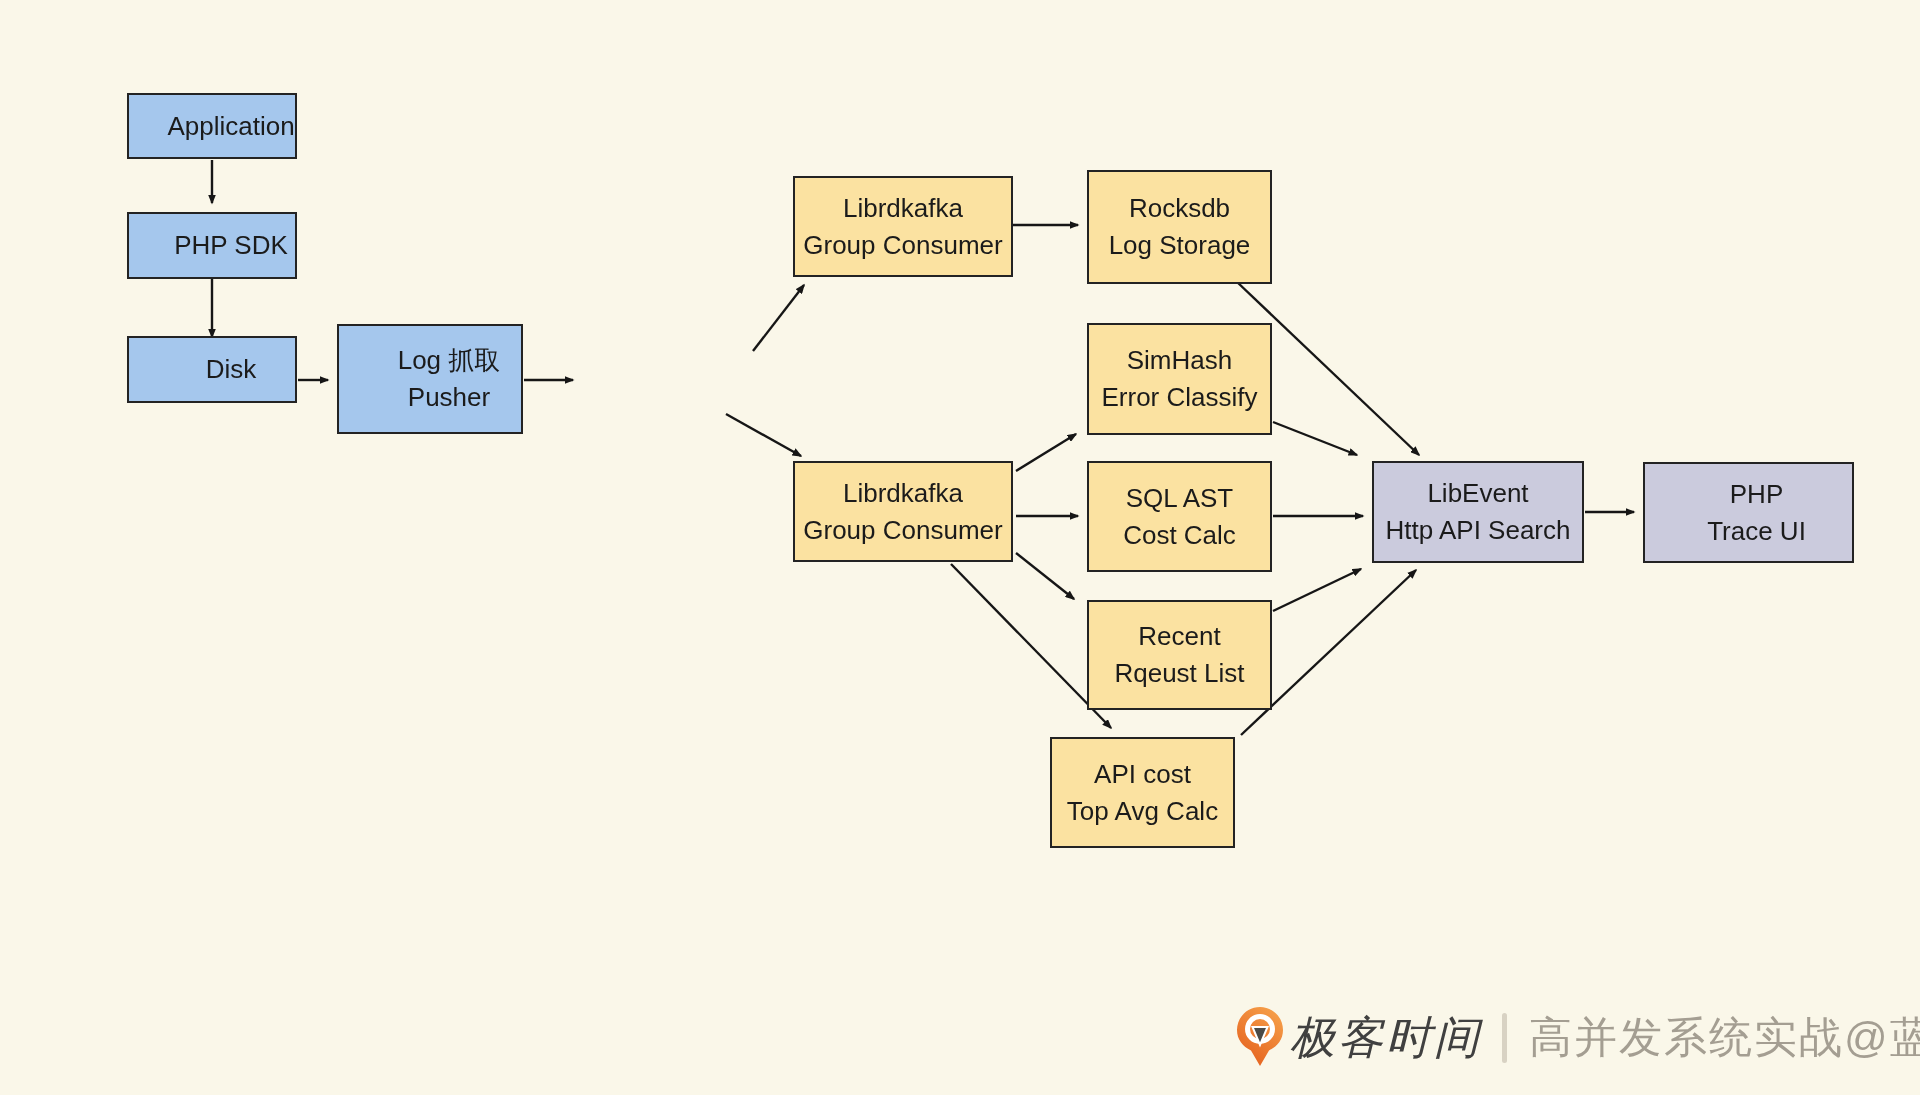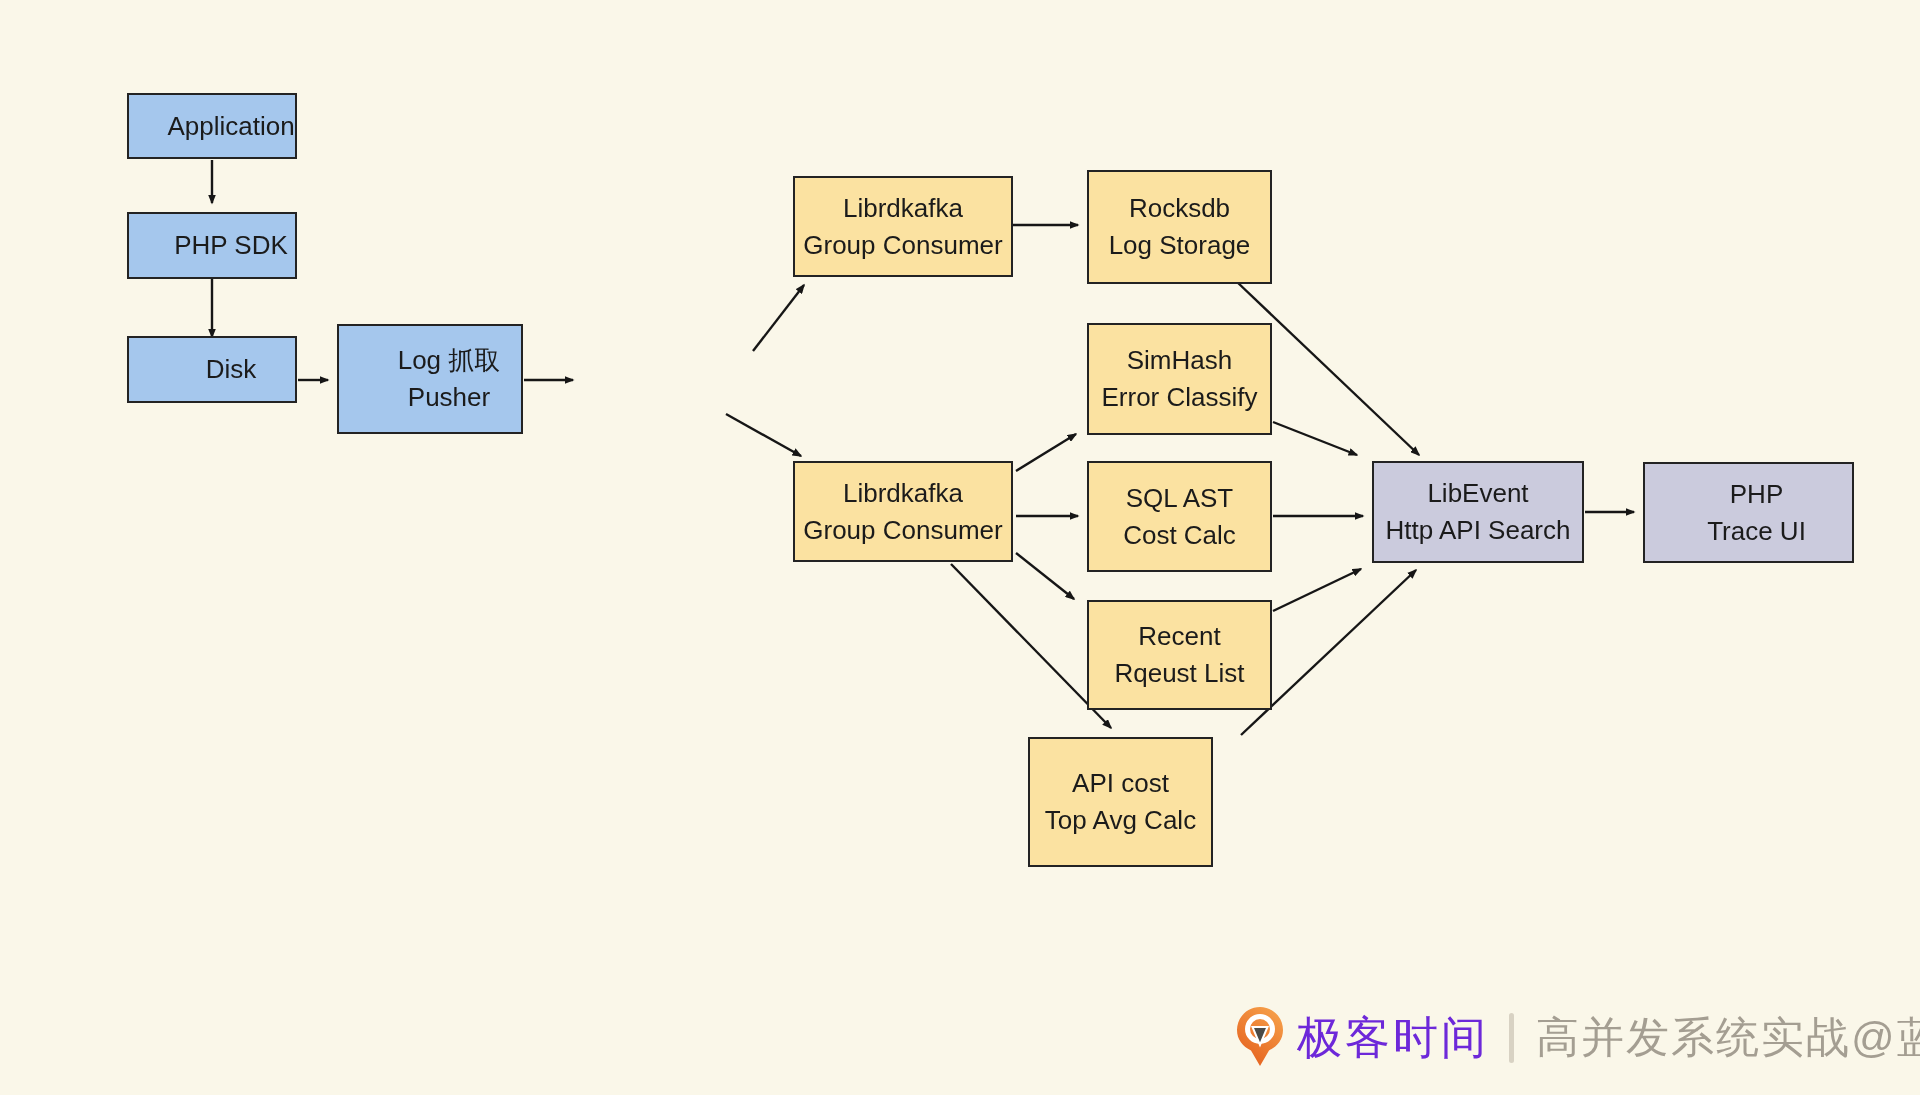--- a/index.html
+++ b/index.html
@@ -39,25 +39,26 @@
     position: absolute;
     left: 1236px;
     top: 1002px;
     height: 72px;
     display: flex;
     align-items: center;
     z-index: 2;
   }
   .logo { width: 48px; height: 64px; flex: 0 0 auto; }
   .brand {
-    margin-left: 13px;
+    margin-left: 6px;
     font-size: 45px;
-    color: #6d28d9;
+    color: #404040;
     letter-spacing: 3px;
     white-space: nowrap;
+    font-style: italic;
   }
   .sep {
     width: 5px;
     height: 50px;
     background: #d8d2c3;
     border-radius: 3px;
     margin: 0 22px 0 20px;
   }
   .course {
     font-size: 43px;
@@ -108,21 +109,21 @@
   <div class="node yellow" style="left:1087px; top:170px; width:185px; height:114px;">Rocksdb
 Log Storage</div>
   <div class="node yellow" style="left:1087px; top:323px; width:185px; height:112px;">SimHash
 Error Classify</div>
   <div class="node yellow" style="left:793px;  top:461px; width:220px; height:101px;">Librdkafka
 Group Consumer</div>
   <div class="node yellow" style="left:1087px; top:461px; width:185px; height:111px;">SQL AST
 Cost Calc</div>
   <div class="node yellow" style="left:1087px; top:600px; width:185px; height:110px;">Recent
 Rqeust List</div>
-  <div class="node yellow" style="left:1028px; top:737px; width:185px; height:130px;">API cost
+  <div class="node yellow" style="left:1050px; top:737px; width:185px; height:111px;">API cost
 Top Avg Calc</div>
   <div class="node lavender" style="left:1372px; top:461px; width:212px; height:102px;">LibEvent
 Http API Search</div>
   <div class="node lavender" style="left:1643px; top:462px; width:211px; height:101px;padding-left:16px;">PHP
 Trace UI</div>
 
   <div class="footer">
     <svg class="logo" viewBox="0 0 48 64" xmlns="http://www.w3.org/2000/svg">
       <defs>
         <linearGradient id="lg" x1="0.8" y1="0" x2="0.2" y2="1">

